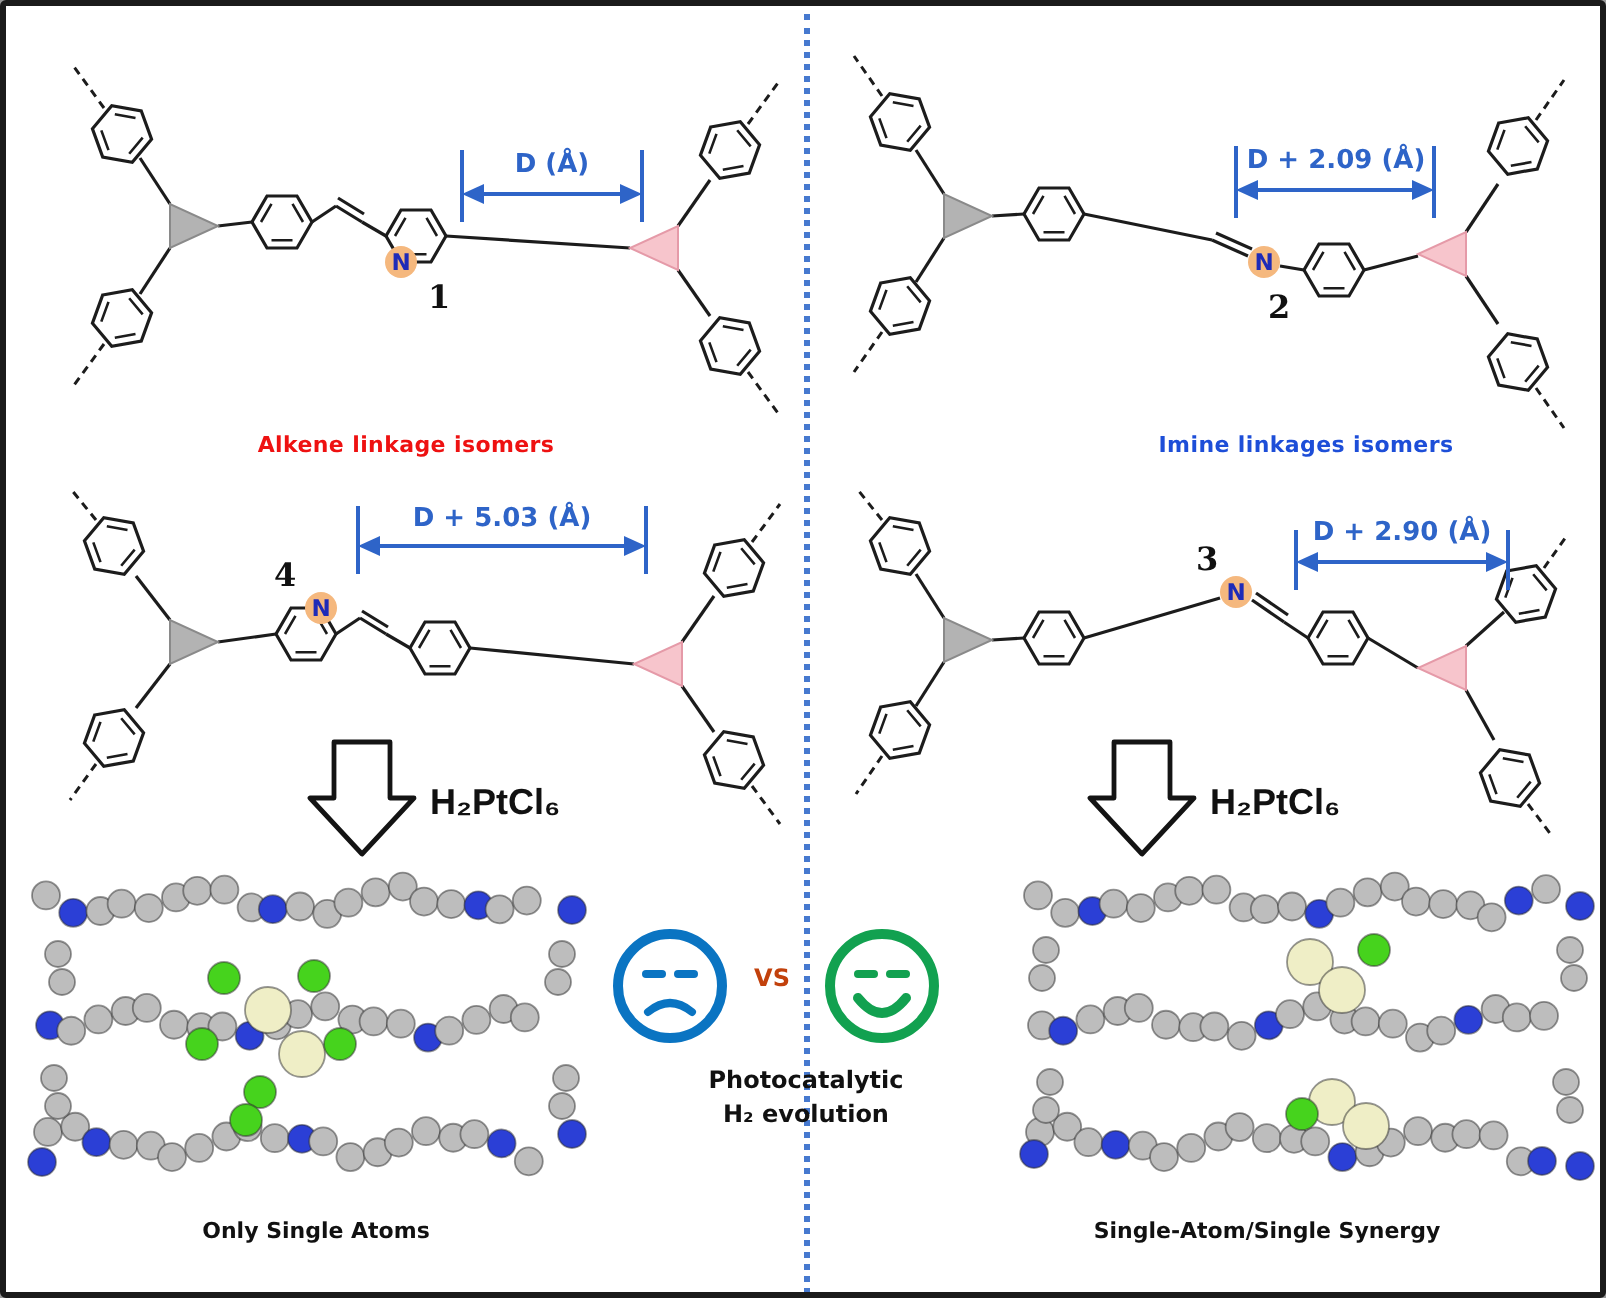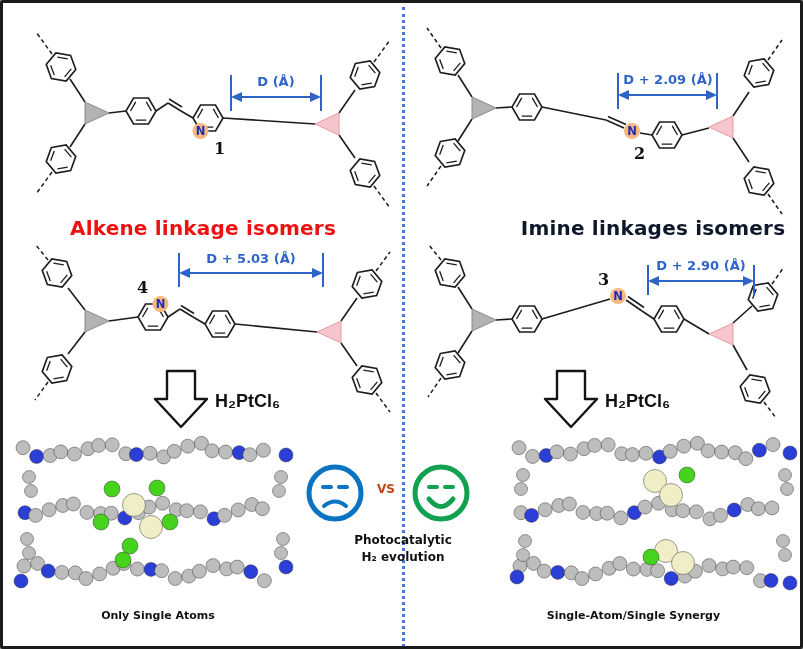--- a/index.html
+++ b/index.html
@@ -1,22 +1,22 @@
 <!DOCTYPE html>
 <html><head>
 <meta charset="utf-8">
 <style>
   *{box-sizing:border-box;margin:0;padding:0}
   body{font-family:"DejaVu Sans",sans-serif;background:#9a9a9a}
   .frame{position:relative;width:803px;height:649px;background:#ffffff;border:3px solid #1b1b1b;border-radius:3px;overflow:hidden}
   .abs{position:absolute}
   .divider{position:absolute;left:399px;top:4px;height:640px;width:0;border-left:3px dotted #4679cf}
-  .caption{position:absolute;font-weight:bold;font-size:20px;text-align:center;letter-spacing:.2px}
+  .caption{position:absolute;font-weight:bold;font-size:11px;text-align:center;letter-spacing:.2px}
   .cap-red{color:#ee1111}
-  .cap-blue{color:#0f172a}
+  .cap-blue{color:#1d4ed8}
   .result-cap{position:absolute;font-weight:bold;font-size:11px;color:#111;text-align:center}
   .reagent{position:absolute;font-family:Liberation Sans, sans-serif;font-weight:bold;font-size:18px;color:#111}
   .vs{position:absolute;font-weight:bold;font-size:12px;color:#c2410c;text-align:center}
   .photo-text{position:absolute;text-align:center;font-weight:bold;font-size:12px;color:#111;line-height:1.4}
   svg text.dlabel{font-weight:bold;font-size:13px;fill:#2e64c8}
   svg text.num{font-weight:bold;font-size:16px;font-family:"DejaVu Serif",serif;fill:#111}
   svg text.nlab{font-weight:bold;font-size:11.5px;fill:#1f2bb8}
   .bond{stroke:#1c1c1c;stroke-width:1.6;fill:none}
   .dash{stroke:#1c1c1c;stroke-width:1.5;stroke-dasharray:4 3;fill:none}
   .meas line{stroke:#2e64c8;stroke-width:2}

